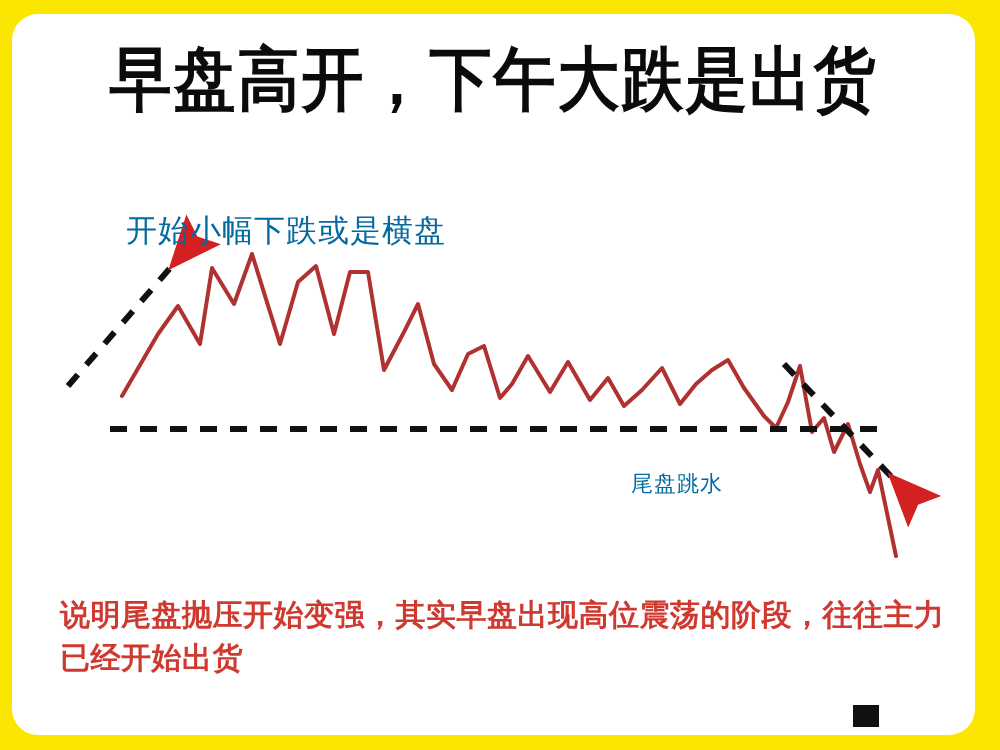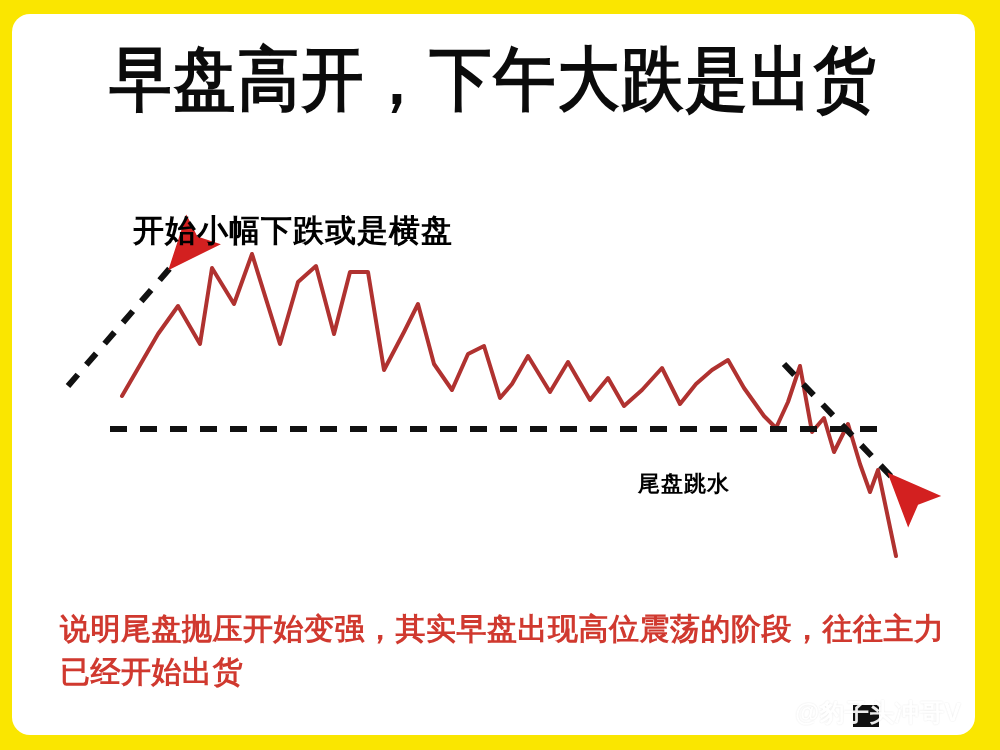--- a/index.html
+++ b/index.html
@@ -20,21 +20,21 @@
     background: #fae600;
     overflow: hidden;
   }
   #card {
     position: absolute;
     left: 12px;
     top: 14px;
     width: 963px;
     height: 721px;
     background: #ffffff;
-    border-radius: 18px;
+    border-radius: 26px;
     overflow: hidden;
   }
   #title {
     position: absolute;
     left: 0;
     top: 18px;
     width: 963px;
     text-align: center;
     font-family: "DejaVu Serif", "Liberation Serif", serif;
     font-weight: 700;
@@ -47,40 +47,39 @@
   }
   #chart-svg {
     position: absolute;
     left: 0;
     top: 0;
     width: 963px;
     height: 721px;
   }
   .anno {
     position: absolute;
-    color: #000000;
-    font-weight: 700;
+    color: #0369a1;
+    font-weight: 400;
     white-space: nowrap;
     letter-spacing: 1px;
-    margin-left: 7px;
   }
   #anno-top {
     left: 114px;
     top: 196px;
     font-size: 31px;
   }
   #anno-tail {
     left: 619px;
     top: 455px;
     font-size: 22px;
   }
   #caption {
     position: absolute;
     left: 48px;
-    top: 594px;
+    top: 580px;
     width: 890px;
     color: #d0392f;
     font-weight: 700;
     font-size: 30px;
     line-height: 1.42;
     letter-spacing: 0.5px;
   }
   #watermark {
     position: absolute;
     right: 14px;
@@ -154,17 +153,16 @@
 
     <div id="watermark">
       <span class="wb-logo">
         <svg viewBox="0 0 32 32" width="30" height="30">
           <ellipse cx="13" cy="20" rx="12" ry="9" fill="none" stroke="#ffffff" stroke-width="2.4"></ellipse>
           <ellipse cx="12" cy="20.5" rx="5" ry="3.6" fill="none" stroke="#ffffff" stroke-width="2"></ellipse>
           <path d="M 21 5 A 8 8 0 0 1 29 13" fill="none" stroke="#ffffff" stroke-width="2.6" stroke-linecap="round"></path>
           <path d="M 21.5 10 A 4 4 0 0 1 25.5 14" fill="none" stroke="#ffffff" stroke-width="2.4" stroke-linecap="round"></path>
         </svg>
       </span>
-      <span>@豹子头冲哥V</span>
     </div>
 
   </div>
 </div>
 
 </body></html>

